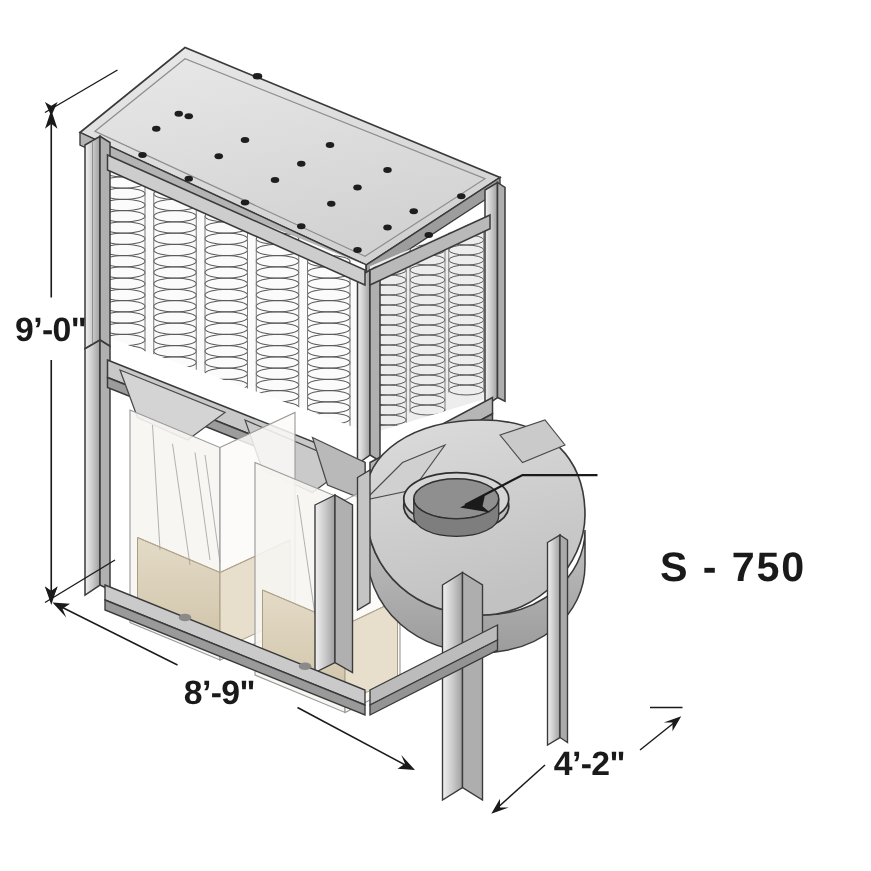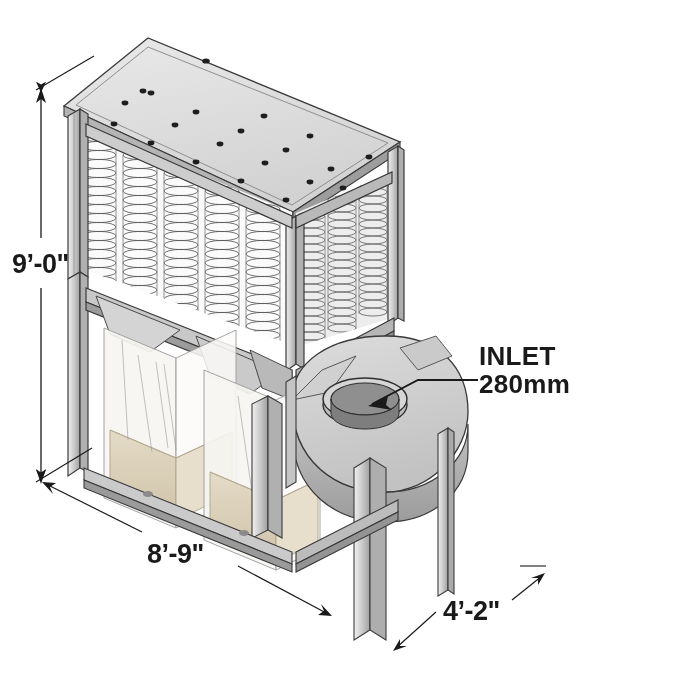--- a/index.html
+++ b/index.html
@@ -485,19 +485,16 @@
       <polygon points="368,406 388,396 386,405 392,410" fill="#1a1a1a"></polygon>
     </g>
   </svg>
 
   <div class="label dim-label" id="dim-height">9’-0"</div>
 
   <div class="label dim-label" id="dim-width">8’-9"</div>
 
   <div class="label dim-label" id="dim-depth">4’-2"</div>
 
-  <div class="label callout-label" id="inlet-callout">
-    <div>INLET</div>
-    <div>280mm</div>
-  </div>
-
+
+  <div class="label model-label" id="model-number">S - 750</div>
 
 </div>
 
 </body></html>

